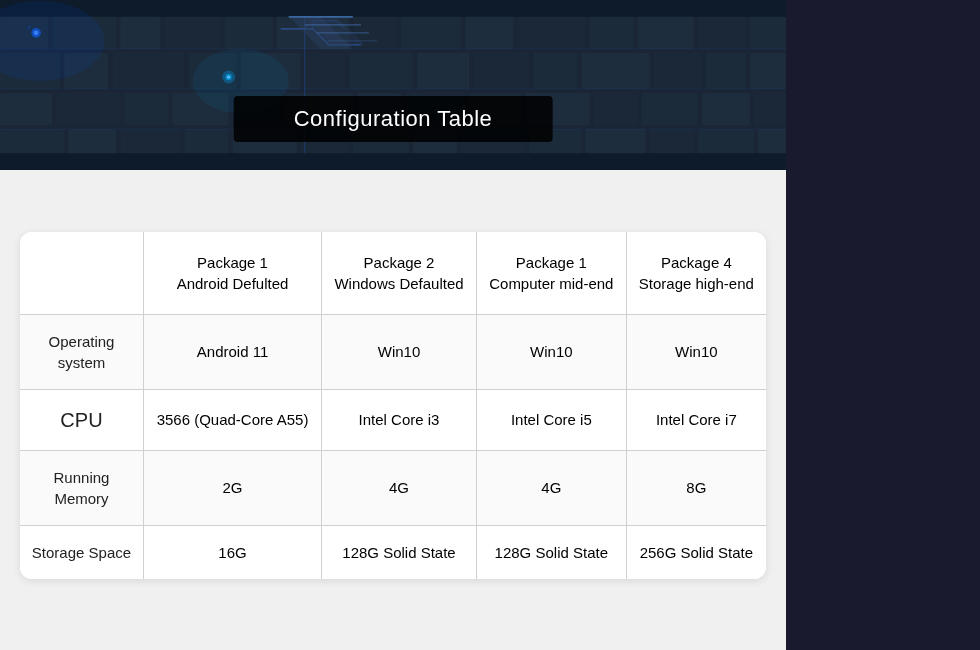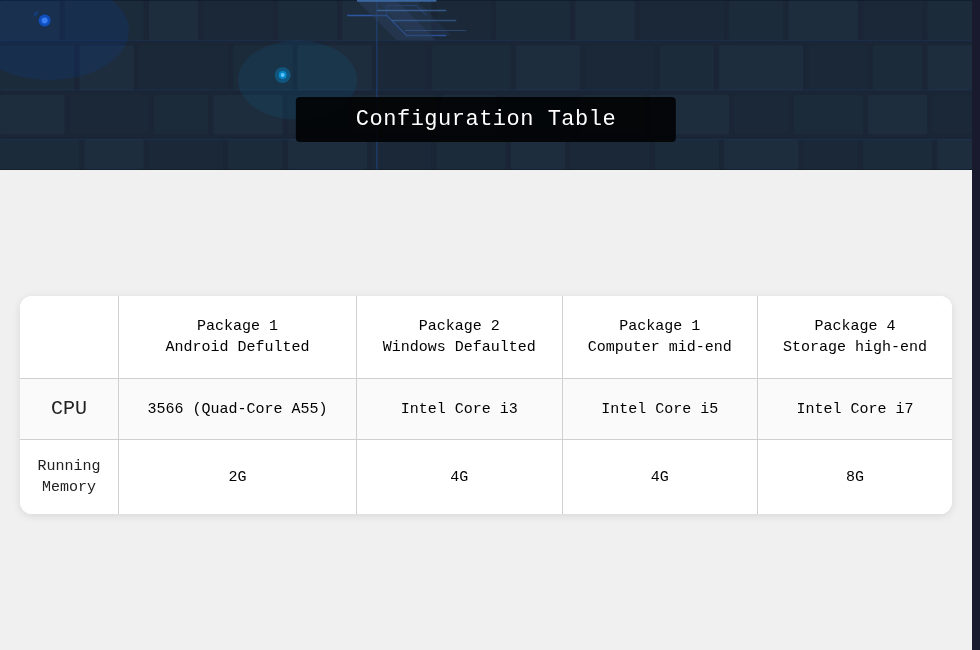--- a/index.html
+++ b/index.html
@@ -6,27 +6,26 @@
 
     body {
       width: 980px;
       height: 650px;
       overflow: hidden;
       font-family: Arial, sans-serif;
       background: #1a1a2e;
     }
 
     .page-wrapper {
-      width: 972px;
+      width: 786px;
       height: 650px;
       position: relative;
       display: flex;
       flex-direction: column;
       align-items: center;
-      font-family: Liberation Mono, monospace;
     }
 
     
     .hero-bg {
       width: 100%;
       height: 170px;
       position: relative;
       overflow: hidden;
       background: #0d1b2a;
       flex-shrink: 0;
@@ -254,35 +253,49 @@
             <td>
               <span style="display:block;">Package 1</span>
               <span style="display:block;">Computer mid-end</span>
             </td>
             <td>
               <span style="display:block;">Package 4</span>
               <span style="display:block;">Storage high-end</span>
             </td>
           </tr>
 
+          <tr>
+            <td>Operating<br>system</td>
+            <td>Android 11</td>
+            <td>Win10</td>
+            <td>Win10</td>
+            <td>Win10</td>
+          </tr>
 
           <tr>
             <td style="font-size:20px;font-weight:500;">CPU</td>
             <td>3566 (Quad-Core A55)</td>
             <td>Intel Core i3</td>
             <td>Intel Core i5</td>
             <td>Intel Core i7</td>
           </tr>
 
           <tr>
             <td>Running<br>Memory</td>
             <td>2G</td>
             <td>4G</td>
             <td>4G</td>
             <td>8G</td>
           </tr>
 
+          <tr>
+            <td>Storage Space</td>
+            <td>16G</td>
+            <td>128G Solid State</td>
+            <td>128G Solid State</td>
+            <td>256G Solid State</td>
+          </tr>
         </tbody>
       </table>
     </div>
   </div>
 
 </div>
 
 </body></html>

